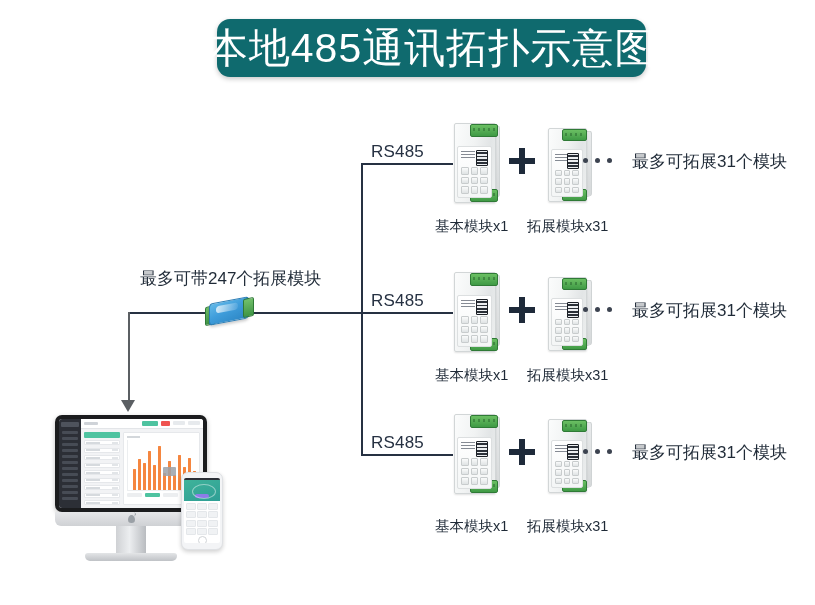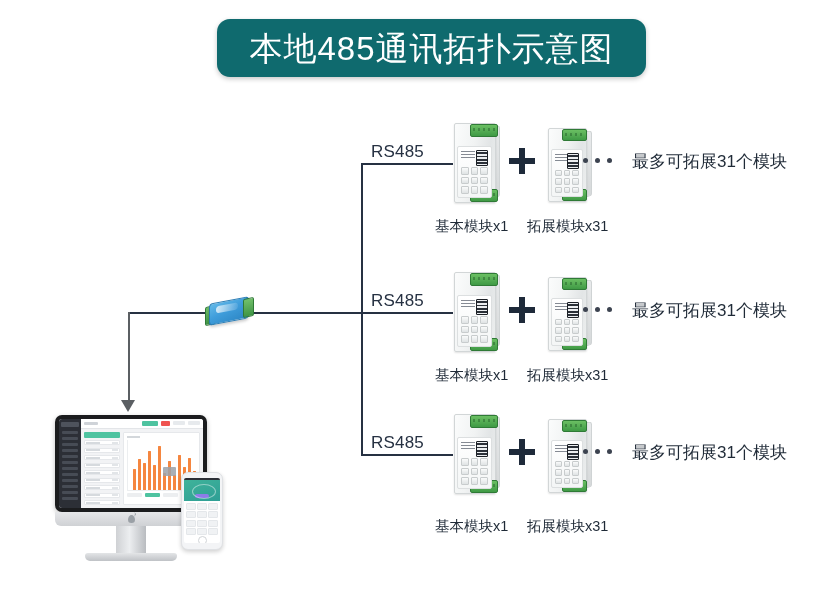--- a/index.html
+++ b/index.html
@@ -16,21 +16,21 @@
 
   
   .title-banner{
     position:absolute; left:217px; top:19px; width:429px; height:58px;
     background:#0f6a6e;
     border-radius:13px;
     box-shadow:0 2px 5px rgba(0,0,0,.22);
     display:flex;align-items:center;justify-content:center;
   }
   .title-text{
-    color:#ffffff; font-size:33px; letter-spacing:1px;
+    color:#ffffff; font-size:41px; letter-spacing:1px;
     font-weight:400; white-space:nowrap; line-height:1;
   }
 
   
   .wire{position:absolute;background:#263142;}
   .wire-h{height:1.6px;}
   .wire-v{width:1.6px;}
   .wire-arrow{position:absolute;width:0;height:0;
     border-left:7px solid transparent;border-right:7px solid transparent;
     border-top:12px solid #263142;}
@@ -186,20 +186,21 @@
 
   <div class="wire wire-h" style="left:128px;top:312px;width:234px;"></div>
 
   <div class="wire wire-v wire-grey" style="left:128px;top:312px;height:90px;"></div>
   <div class="wire-arrow wire-arrow-grey" style="left:121px;top:400px;"></div>
 
   <div class="lbl rs485" style="left:371px;top:142px;">RS485</div>
   <div class="lbl rs485" style="left:371px;top:291px;">RS485</div>
   <div class="lbl rs485" style="left:371px;top:433px;">RS485</div>
 
+  <div class="lbl note-mid" style="left:140px;top:267px;">最多可带247个拓展模块</div>
 
   <div class="converter" style="left:205px;top:297px;">
     <div class="conv-end l"></div>
     <div class="conv-box"></div>
     <div class="conv-end r"></div>
   </div>
 
   <div class="device" style="left:448px;top:114px;width:56px;height:96px;">
     <div class="dev-side"></div>
     <div class="dev-body">

